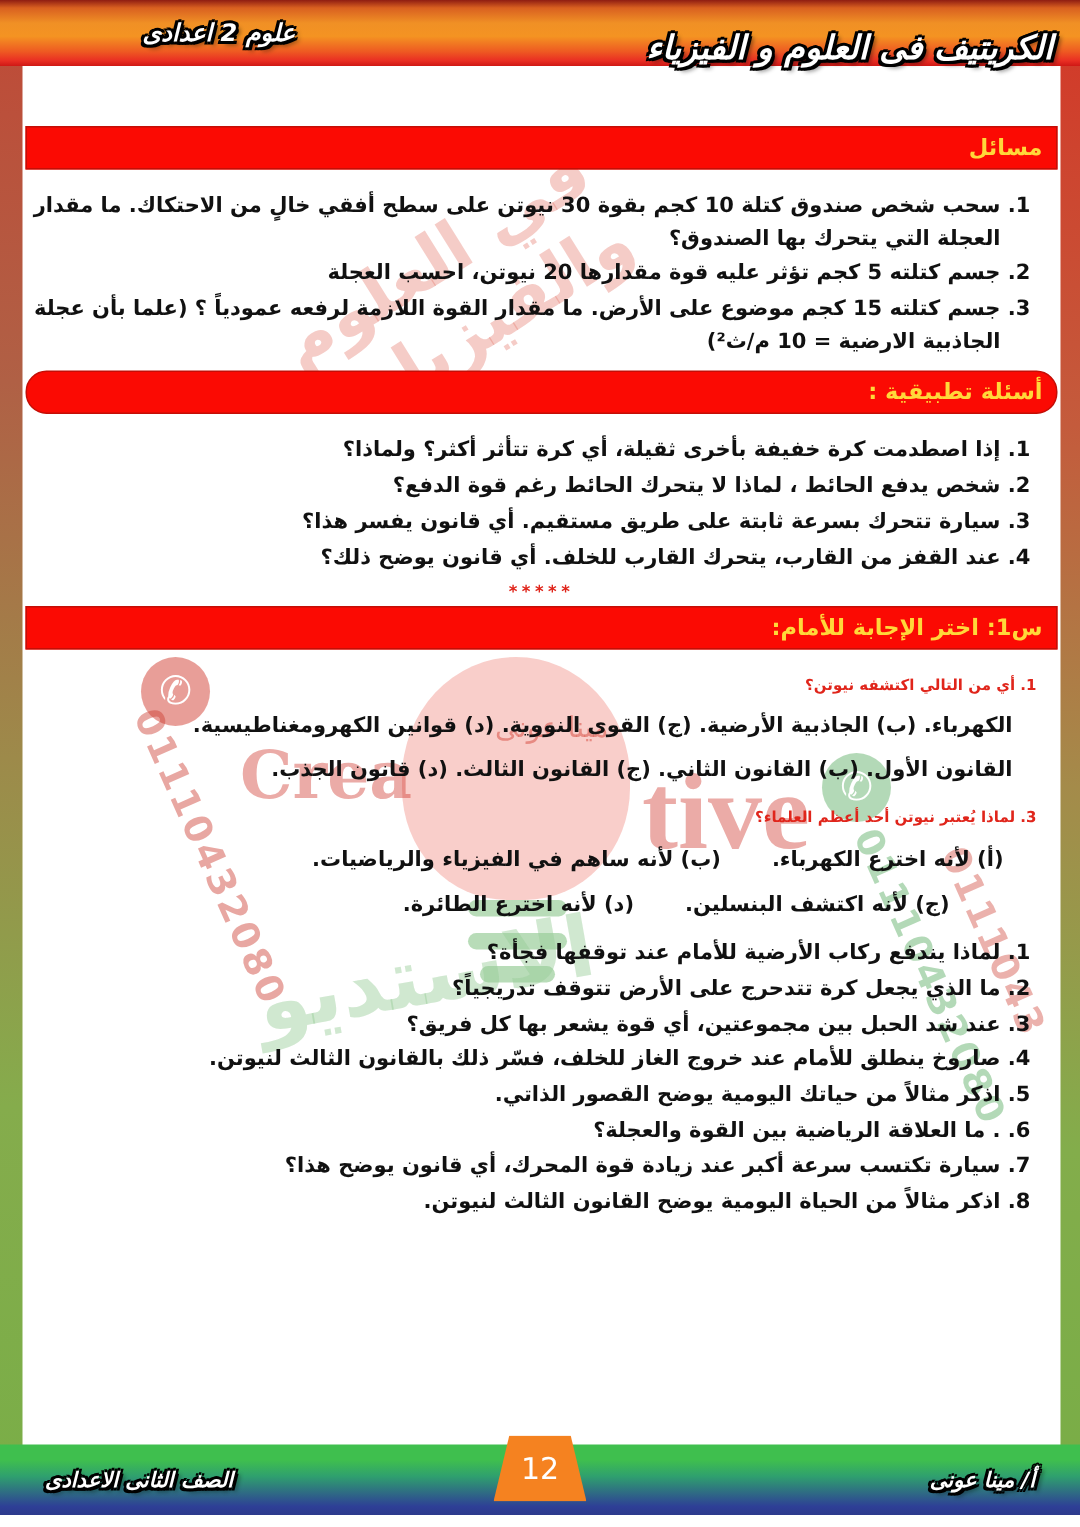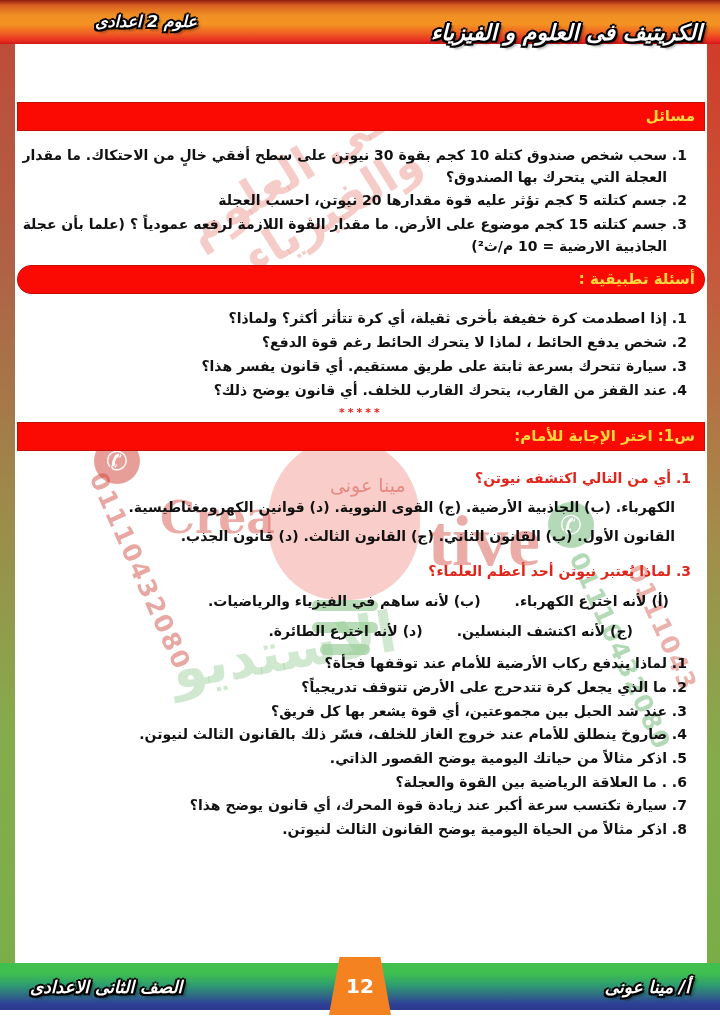--- a/index.html
+++ b/index.html
@@ -22,29 +22,29 @@
   .border-left{position:absolute;left:0;top:42px;bottom:10px;width:15px;z-index:4;
     background:linear-gradient(180deg,#bd4d39 0%,#b06045 22%,#9d8a4a 48%,#85ac4c 72%,#79ae47 100%);}
   .border-right{position:absolute;right:0;top:42px;bottom:10px;width:13px;z-index:4;
     background:linear-gradient(180deg,#d13c2a 0%,#c45b3c 25%,#a48b4a 50%,#83ad4b 75%,#78ad46 100%);}
   
   .content{position:absolute;left:15px;right:13px;top:44px;bottom:55px;z-index:2;direction:rtl;text-align:right;}
   .section-bar{
     margin:0 2px;background:#fb0a03;border:1px solid #c40e06;color:#ffd83a;
     font-weight:bold;font-size:15px;padding:4px 9px 5px 9px;line-height:1.2;
   }
-  .bar-problems{margin-top:58px;}
+  .bar-problems{margin-top:40px;}
   .bar-applied{margin-top:8px;border-radius:14px;}
   .bar-q1{margin-top:3px;}
   .bar-q2{margin-top:24px;}
   ol.qlist{margin:14px 14px 0 6px;padding:0 26px 0 0;font-size:14px;font-weight:bold;color:#111;line-height:1.55;}
   ol.qlist li{margin-bottom:2px;}
   .separator{margin-top:6px;text-align:center;color:#e0251b;font-weight:bold;font-size:11px;letter-spacing:3px;height:12px;line-height:12px;}
   .mcq{margin:0 16px 0 6px;font-weight:bold;}
-  .mcq-q{margin-top:19px;color:#e0251b;font-size:14px;}
+  .mcq-q{margin-top:19px;color:#e0251b;font-size:10px;}
   .mcq-opts{margin-top:13px;padding-right:16px;color:#111;font-size:14px;}
   .mcq-row{display:flex;gap:34px;margin-top:14px;color:#111;font-size:14px;}
   .row-a{padding-right:22px;}
   .row-b{padding-right:58px;}
   
   .watermark{position:absolute;inset:0;z-index:1;pointer-events:none;}
   .wm-script-top{position:absolute;left:18px;top:310px;width:420px;font-size:46px;font-weight:bold;
     color:rgba(228,120,108,.38);transform:rotate(-32deg);transform-origin:left top;direction:rtl;}
   .wm-signature{position:absolute;left:330px;top:474px;font-size:19px;color:rgba(214,70,58,.5);direction:rtl;}
   .wm-bulb{position:absolute;left:268px;top:438px;width:152px;height:162px;border-radius:50% 50% 46% 46%;
@@ -66,26 +66,26 @@
   .num-right-green{left:590px;top:548px;color:rgba(104,180,112,.5);transform:rotate(66deg);}
   .num-right-red{left:648px;top:560px;color:rgba(205,60,48,.4);transform:rotate(66deg);}
   .wm-script-bottom{position:absolute;left:170px;top:618px;font-size:56px;font-weight:bold;
     color:rgba(150,205,150,.45);transform:rotate(-10deg);direction:rtl;}
   
   .footer{
     position:absolute;left:0;bottom:8px;width:720px;height:47px;z-index:5;
     background:linear-gradient(180deg,#3fbf4e 0%,#3fbf4e 22%,#2fa06e 45%,#2e3f96 88%,#2c3a8c 100%);
     display:flex;align-items:center;justify-content:space-between;direction:rtl;padding:0 30px;box-sizing:border-box;
   }
-  .footer-text{font-size:17px;}
+  .footer-text{font-size:14px;}
   .page-tab{
-    position:absolute;left:50%;top:-6px;transform:translateX(-50%);width:62px;height:58px;z-index:6;
+    position:absolute;left:50%;top:-6px;transform:translateX(-50%);width:62px;height:44px;z-index:6;
     background:#f58220;clip-path:polygon(17% 0,83% 0,100% 100%,0 100%);
     display:flex;align-items:center;justify-content:center;
-    color:#ffffff;font-size:20px;font-weight:bold;
+    color:#ffffff;font-size:20px;font-weight:normal;
   }
 </style>
 </head>
 <body>
 
 <div class="page">
 
   <div class="header">
     <div class="outline-text header-title">الكريتيف فى العلوم و الفيزياء</div>
     <div class="outline-text header-grade">علوم 2 اعدادى</div>

